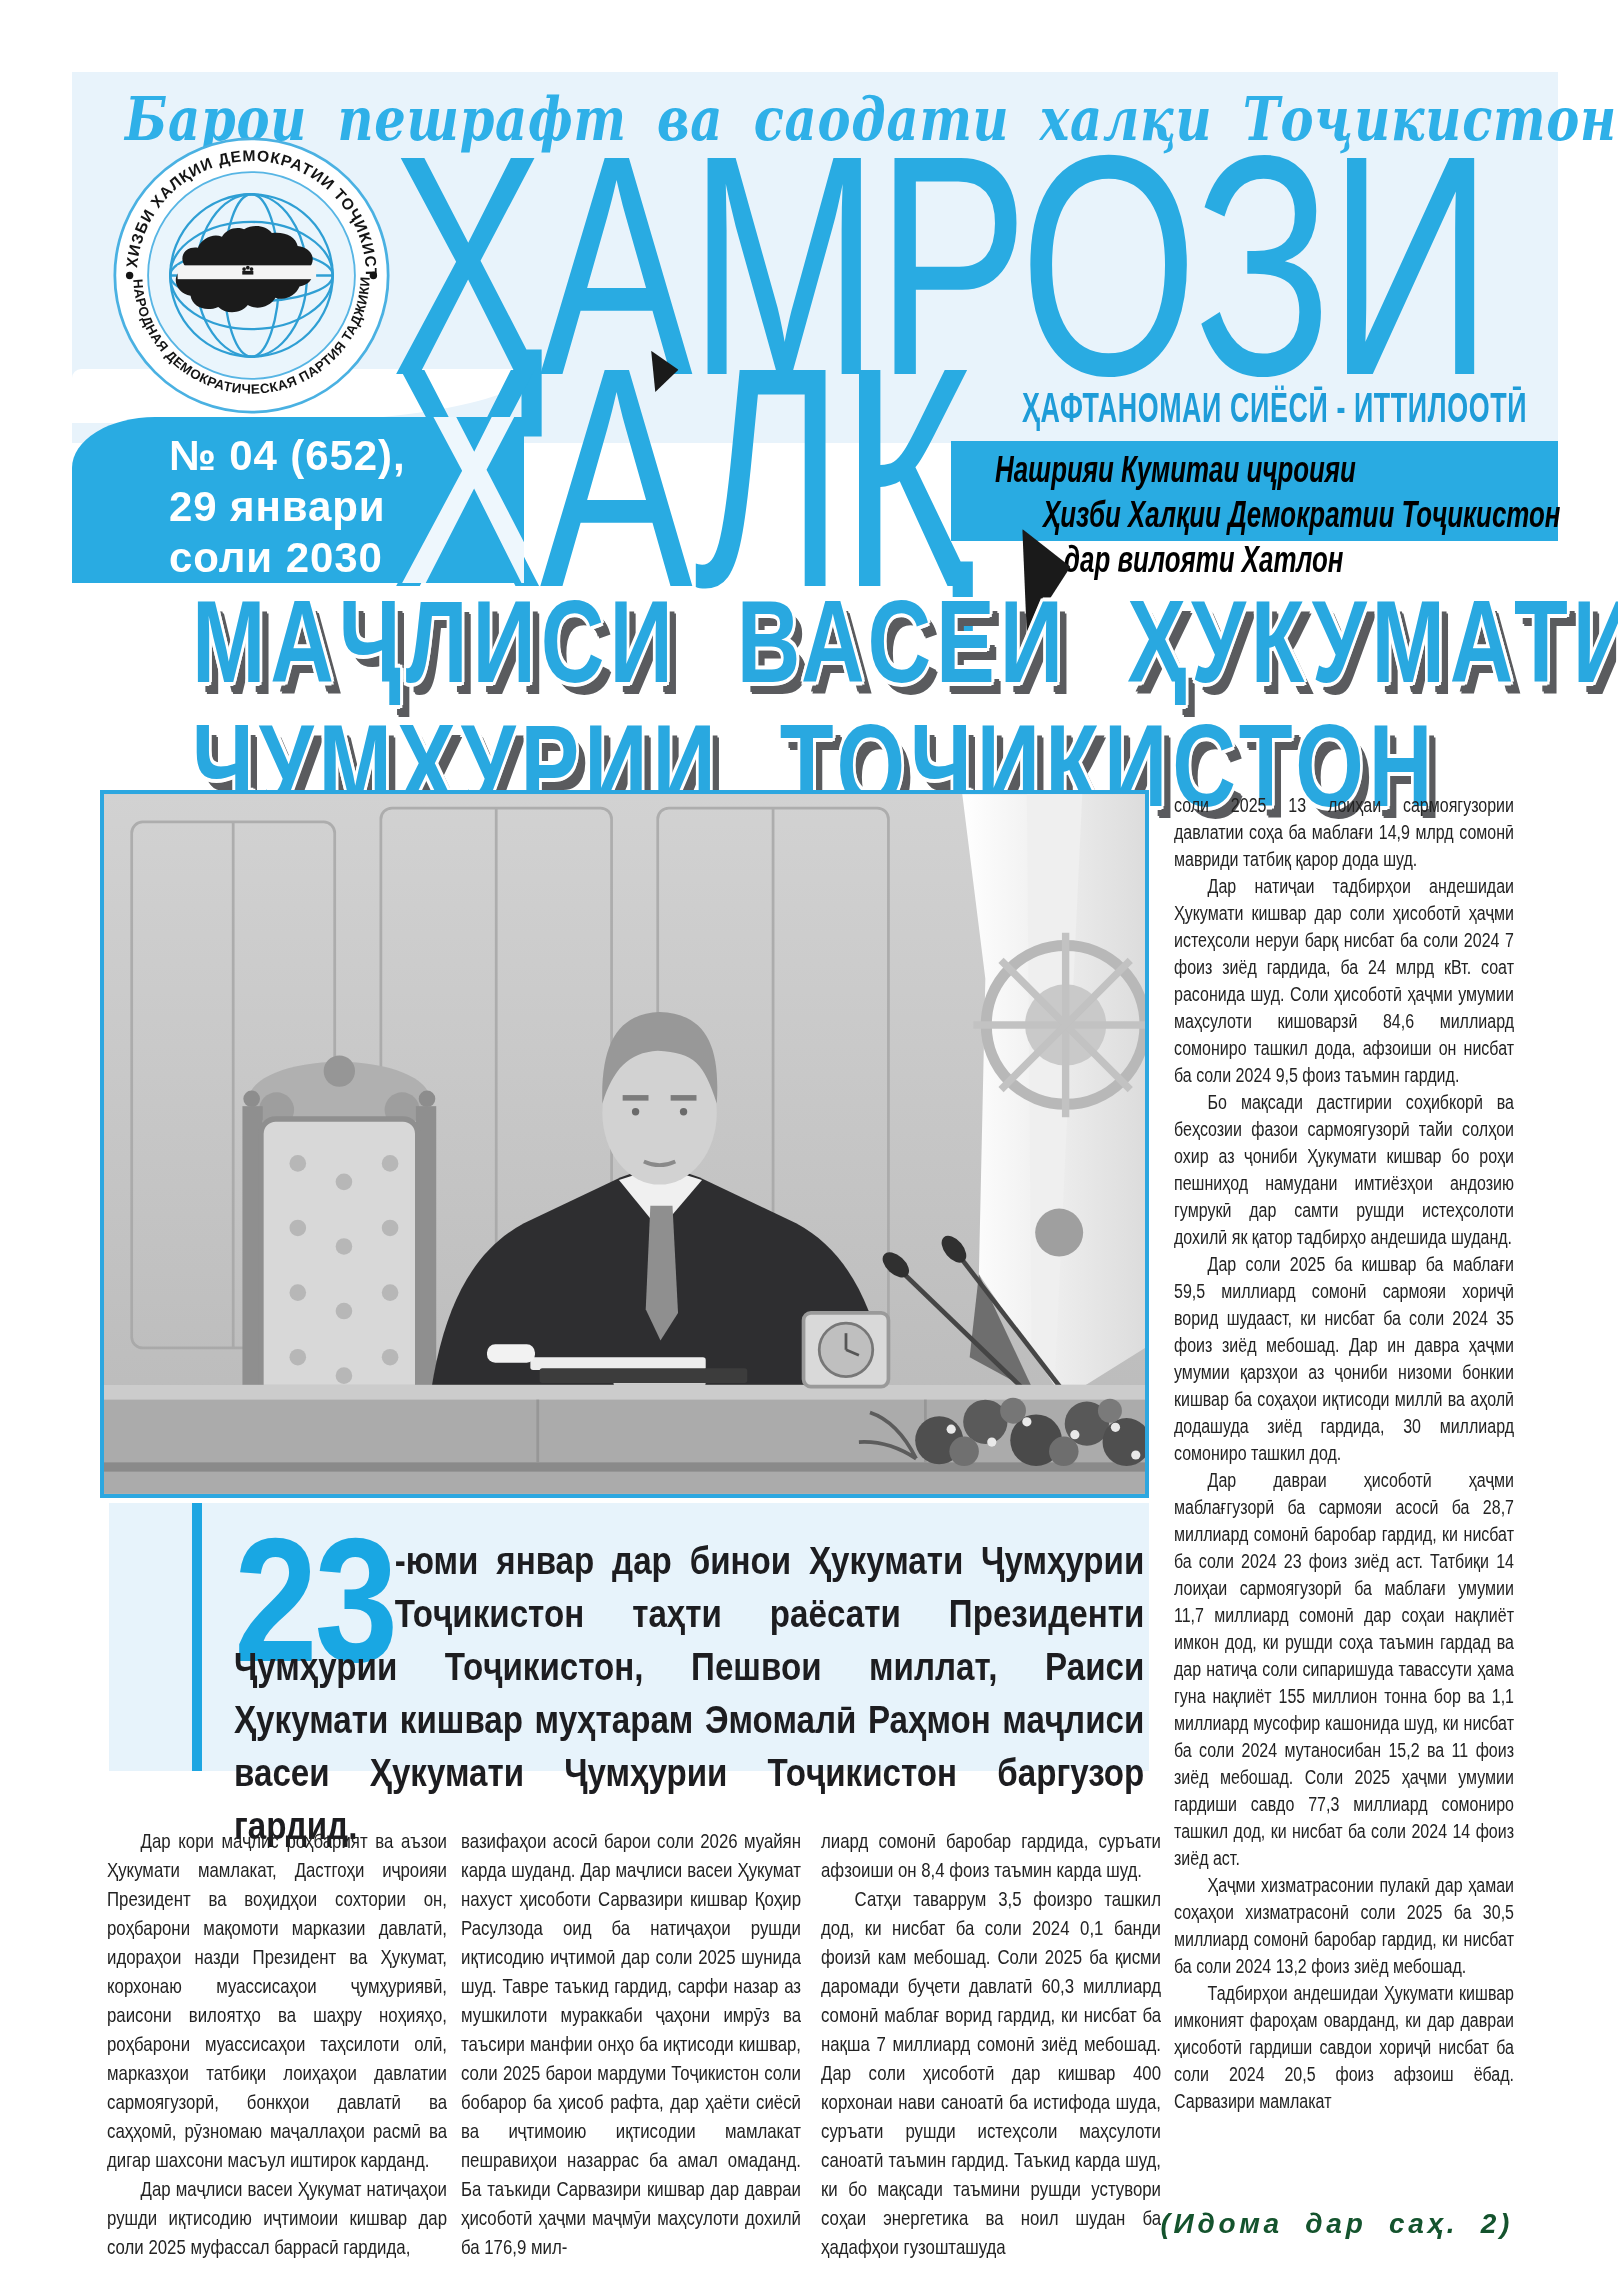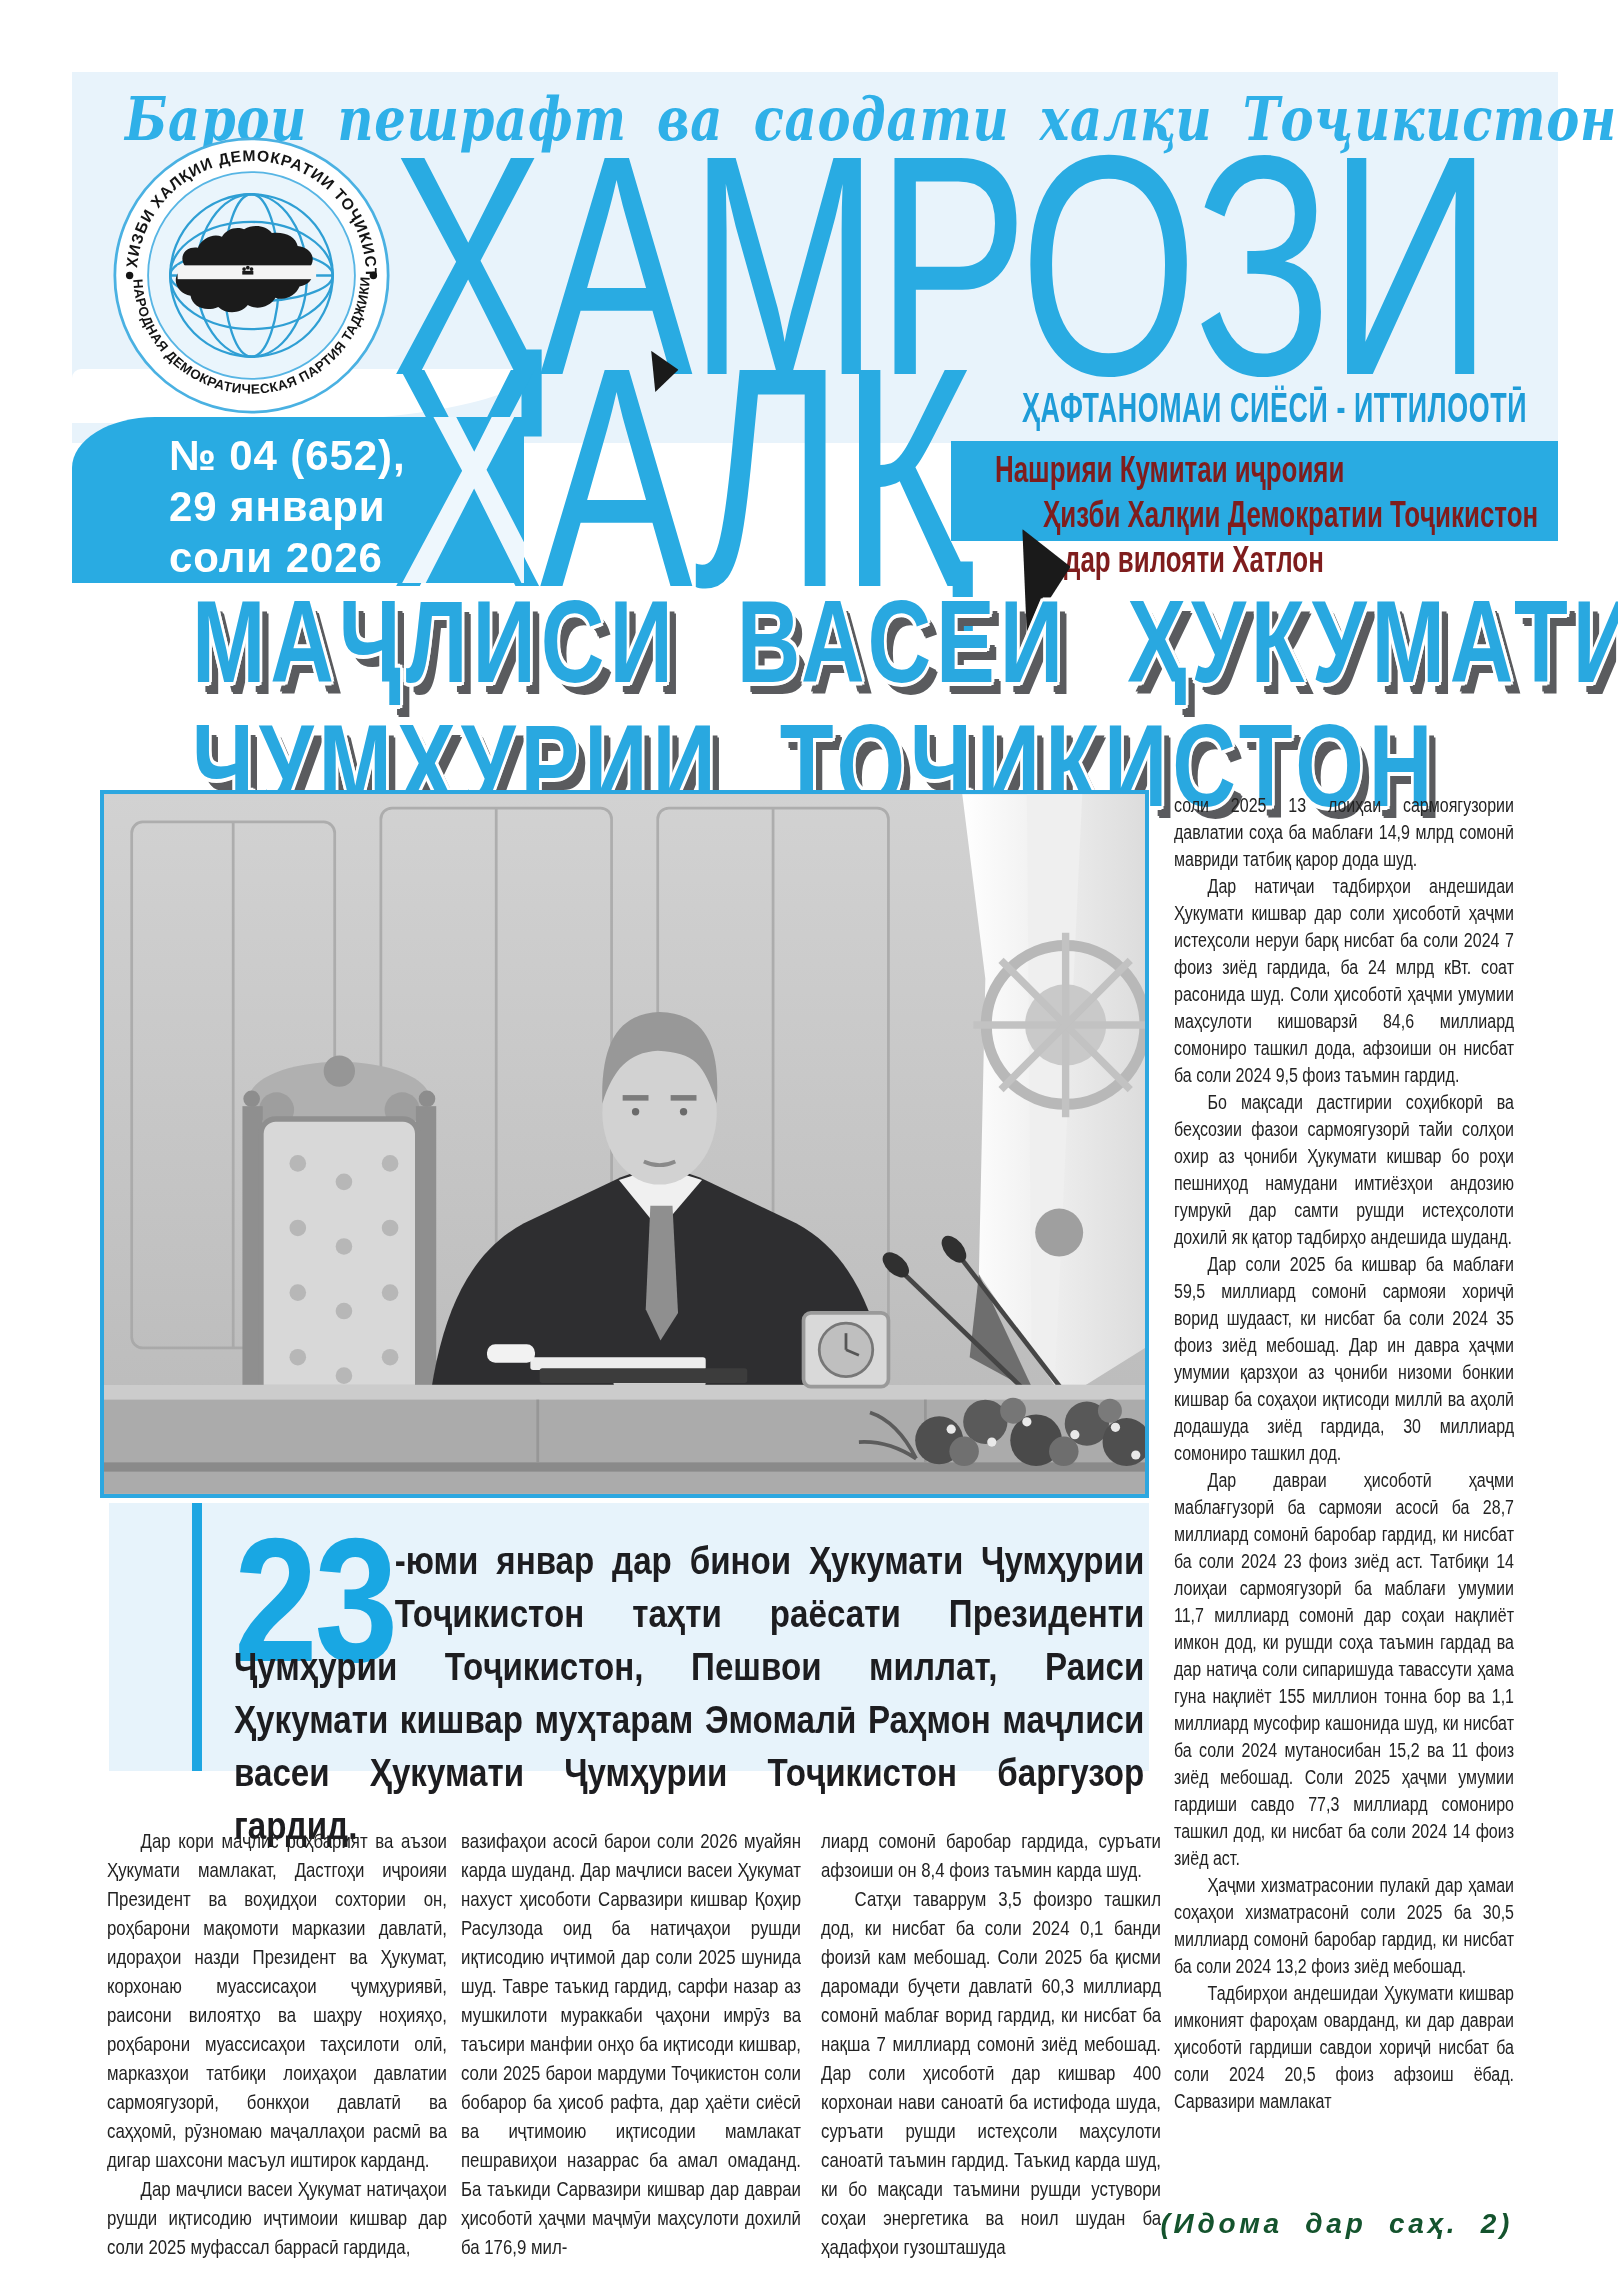--- a/index.html
+++ b/index.html
@@ -34,21 +34,21 @@
     border-top-left-radius:83px 51px;overflow:hidden;
   }
   .issue-x{
     position:absolute;left:325px;top:-99px;font-size:314px;line-height:1;
     color:#eef7fd;font-weight:400;transform:scaleX(.73);transform-origin:left top;letter-spacing:-5.5px;
   }
   .issue-text{
     position:absolute;left:97px;top:13px;width:305px;
     color:#ffffff;font-weight:bold;font-size:42px;line-height:51px;letter-spacing:0.9px;
   }
-  .publisher-box{left:951px;top:441px;width:607px;height:100px;background:#29abe2;color:#7f1d1d;}
+  .publisher-box{left:951px;top:441px;width:607px;height:100px;background:#29abe2;color:#000000;font-style:italic;}
   .publisher-box .pl{
     font-weight:bold;font-size:37px;line-height:45px;white-space:nowrap;
     transform:scaleX(.7);transform-origin:left top;
   }
   .pl1{margin:5.5px 0 0 44px;}
   .pl2{margin-left:92px;}
   .pl3{margin-left:113px;}
   .pen-nib{background:#1a1a1a;}
   .pen-nib-small{left:646px;top:354px;width:31px;height:39px;
     clip-path:polygon(45% 100%,0 0,100% 30%);transform:rotate(14deg);}
@@ -117,21 +117,21 @@
   <div class="abs mast-title mast-title-1">ҲАМРОЗИ</div>
   <div class="abs mast-title mast-title-2">ХАЛҚ</div>
 
   <div class="abs mast-subtitle">ҲАФТАНОМАИ СИЁСӢ - ИТТИЛООТӢ</div>
 
   <div class="abs issue-box">
     <span class="issue-x">Х</span>
     <div class="issue-text">
       <div>№ 04 (652),</div>
       <div>29 январи</div>
-      <div>соли 2026</div>
+      <div>соли 2030</div>
     </div>
   </div>
 
   <div class="abs publisher-box">
     <div class="pl pl1">Нашрияи Кумитаи иҷроияи</div>
     <div class="pl pl2">Ҳизби Халқии Демократии Тоҷикистон</div>
     <div class="pl pl3">дар вилояти Хатлон</div>
   </div>
 
   <div class="abs pen-nib pen-nib-small"></div>

